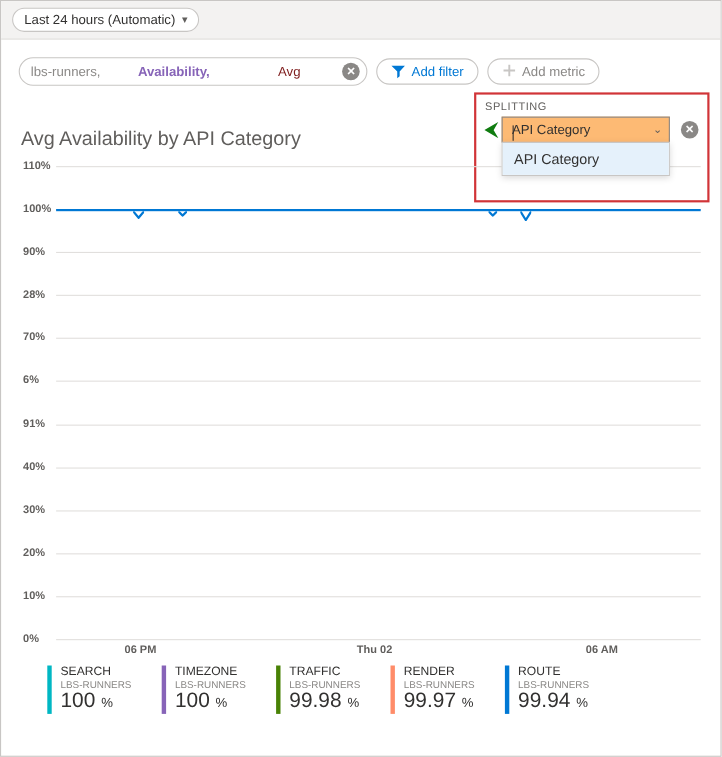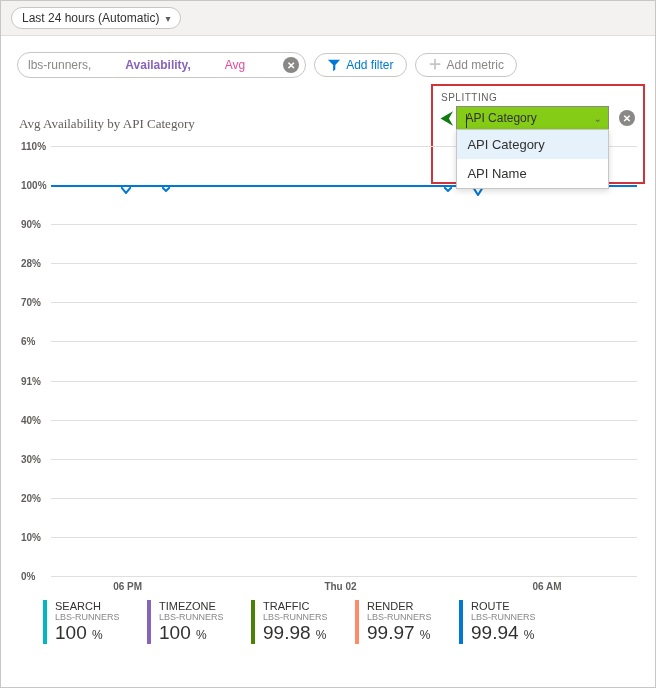--- a/index.html
+++ b/index.html
@@ -3,34 +3,34 @@
   <meta charset="utf-8">
   <style>
     * { box-sizing: border-box; margin: 0; padding: 0; }
     body { font-family: 'Segoe UI', Arial, sans-serif; font-size: 13px; color: #323130; width: 656px; height: 688px; background: #fff; border: 1px solid #c8c6c4; position: relative; }
     .toolbar-top { background: #f3f2f1; padding: 6px 10px; border-bottom: 1px solid #e1dfdd; }
     .pill { display: inline-flex; align-items: center; border: 1px solid #c8c6c4; border-radius: 14px; padding: 3px 10px; background: #fff; font-size: 12px; }
     .control-row { display: flex; align-items: center; gap: 8px; padding: 16px 16px 10px 16px; position: relative; }
     .metric-pill { display: inline-flex; align-items: center; border: 1px solid #c8c6c4; border-radius: 14px; padding: 4px 6px 4px 10px; font-size: 12px; gap: 32px; }
     .metric-pill .ns { color: #8a8886; }
     .metric-pill .metric { color: #8764b8; font-weight: 600; padding: 0 2px; }
-    .metric-pill .agg { color: #ec4899; }
+    .metric-pill .agg { color: #7f1d1d; margin-left: 28px; }
     .close-dot { width: 16px; height: 16px; border-radius: 50%; background: #8a8886; color: #fff; display: inline-flex; align-items: center; justify-content: center; font-size: 10px; font-weight: bold; margin-left: 6px; }
     .action-pill { display: inline-flex; align-items: center; border: 1px solid #c8c6c4; border-radius: 14px; padding: 4px 12px; font-size: 12px; color: #8a8886; gap: 5px; }
     .action-pill.blue { color: #0078d4; }
     .icon { width: 14px; height: 14px; display: inline-block; }
     .split-box { position: absolute; top: 8px; right: 10px; width: 214px; border: 2px solid #d13438; padding: 6px 8px 52px 8px; margin-top: 40px; }
     .split-label { font-size: 10px; color: #605e5c; letter-spacing: 0.5px; margin-bottom: 3px; }
     .split-row { display: flex; align-items: center; gap: 4px; }
     .arrow-back { color: #107c10; font-size: 16px; font-weight: bold; }
-    .split-select { flex: 1; border: 1px solid #8a8886; padding: 4px 6px; font-size: 12px; display: flex; justify-content: space-between; align-items: center; background: #84cc16; position: relative; }
+    .split-select { flex: 1; border: 1px solid #8a8886; padding: 4px 6px; font-size: 12px; display: flex; justify-content: space-between; align-items: center; background: #fdba74; position: relative; }
     .dropdown { position: absolute; top: 100%; left: -1px; right: -1px; background: #fff; border: 1px solid #c8c6c4; box-shadow: 0 2px 6px rgba(0,0,0,0.15); z-index: 10; }
     .dropdown-item { padding: 7px 10px; font-size: 13px; }
     .dropdown-item.selected { background: #e5f1fb; }
-    .chart-title { font-size: 13px; color: #605e5c; padding: 28px 18px 14px 18px; font-family: Liberation Serif, serif; }
+    .chart-title { font-size: 18px; color: #605e5c; padding: 28px 18px 14px 18px; }
     .chart-area { position: relative; height: 430px; margin: 0 14px; font-weight: bold; }
     .y-label { position: absolute; left: 6px; font-size: 10px; color: #605e5c; transform: translateY(-50%); }
     .gridline { position: absolute; left: 36px; right: 4px; height: 1px; background: #e1dfdd; }
     .x-label { position: absolute; bottom: -16px; font-size: 10px; color: #605e5c; transform: translateX(-50%); }
     .chart-line { position: absolute; left: 36px; right: 4px; height: 2px; background: #0078d4; }
     .dip { position: absolute; top: 100%; width: 8px; height: 6px; background: transparent; }
     .dip svg { display: block; }
     .legend-row { display: flex; padding: 24px 18px 10px 42px; }
     .legend-item { display: flex; gap: 8px; align-items: flex-start; min-width: 104px; }
     .legend-bar { width: 4px; height: 44px; }
@@ -76,21 +76,20 @@
     <div class="split-row">
       <span class="arrow-back">⮜</span>
       <div class="split-select">
         <span style="position:relative">
           <span class="cursor-bar"></span>
           <span style="padding-left:2px">API Category</span>
         </span>
         <span class="chevron">⌄</span>
         <div class="dropdown">
           <div class="dropdown-item selected">API Category</div>
-          <div class="dropdown-item">API Name</div>
         </div>
       </div>
       <span class="close-dot">✕</span>
     </div>
   </div>
 </div>
 
 <div class="chart-title">Avg Availability by API Category</div>
 
 <div class="chart-area">

